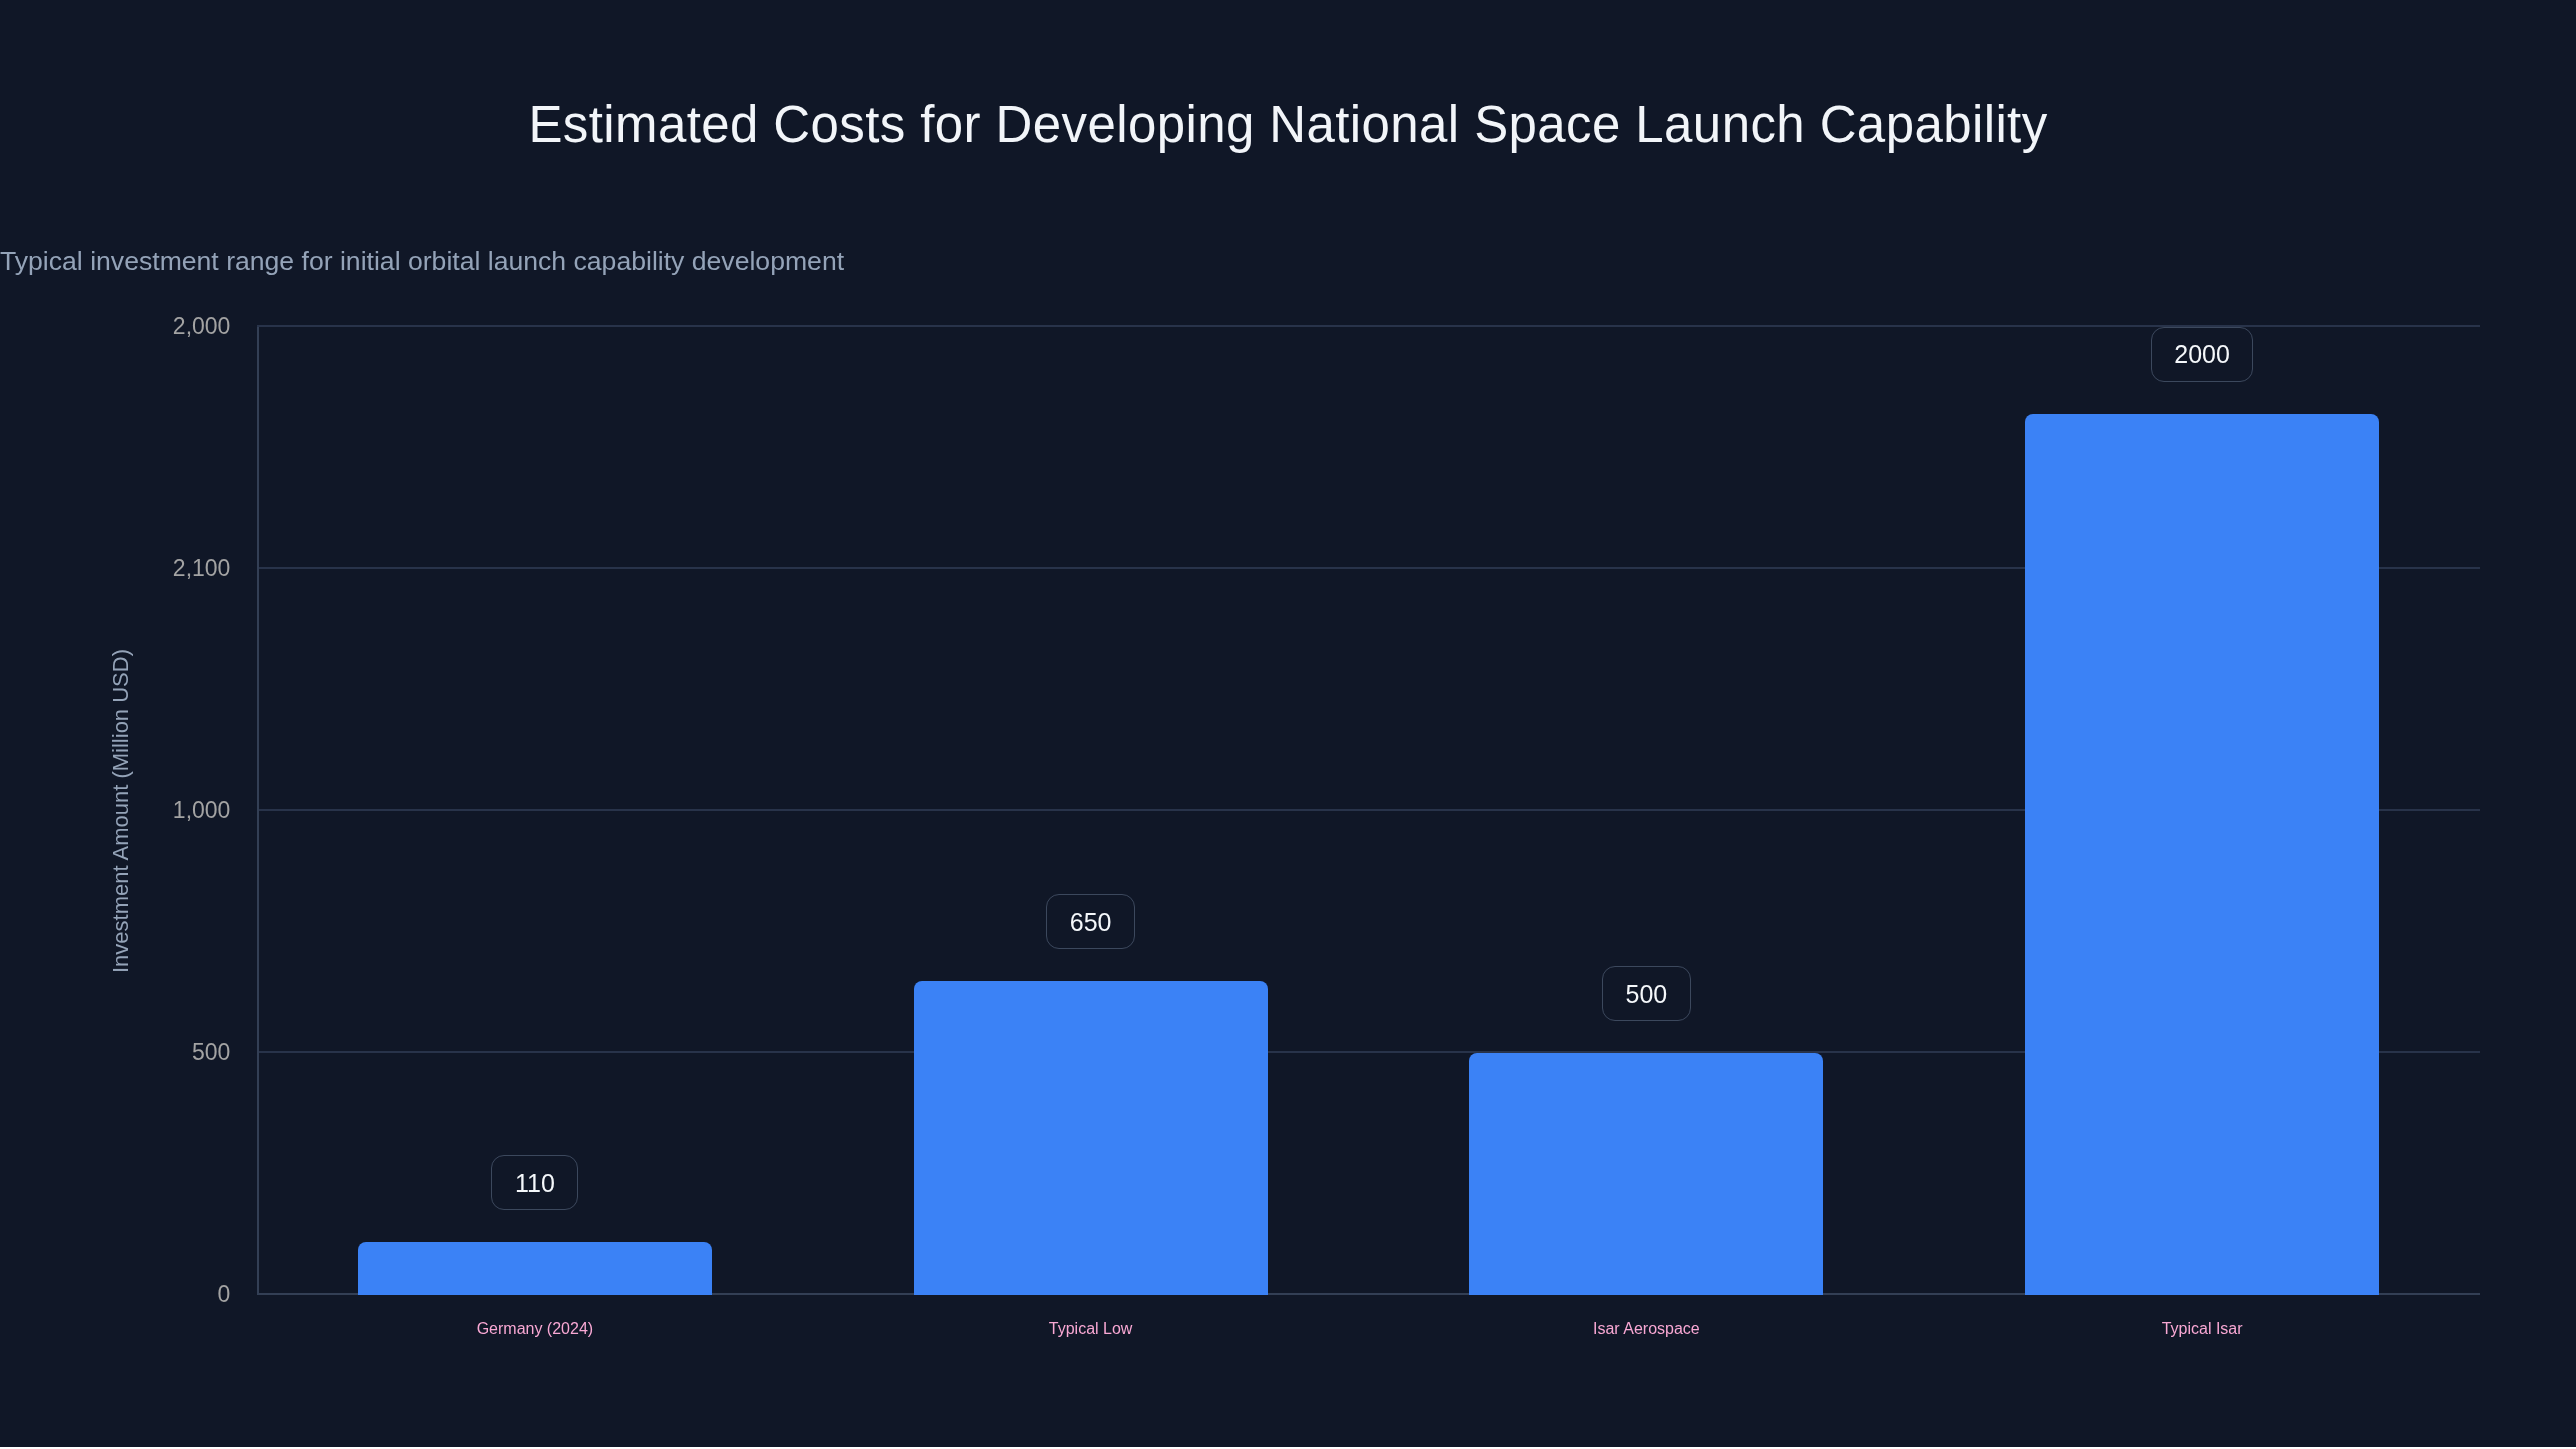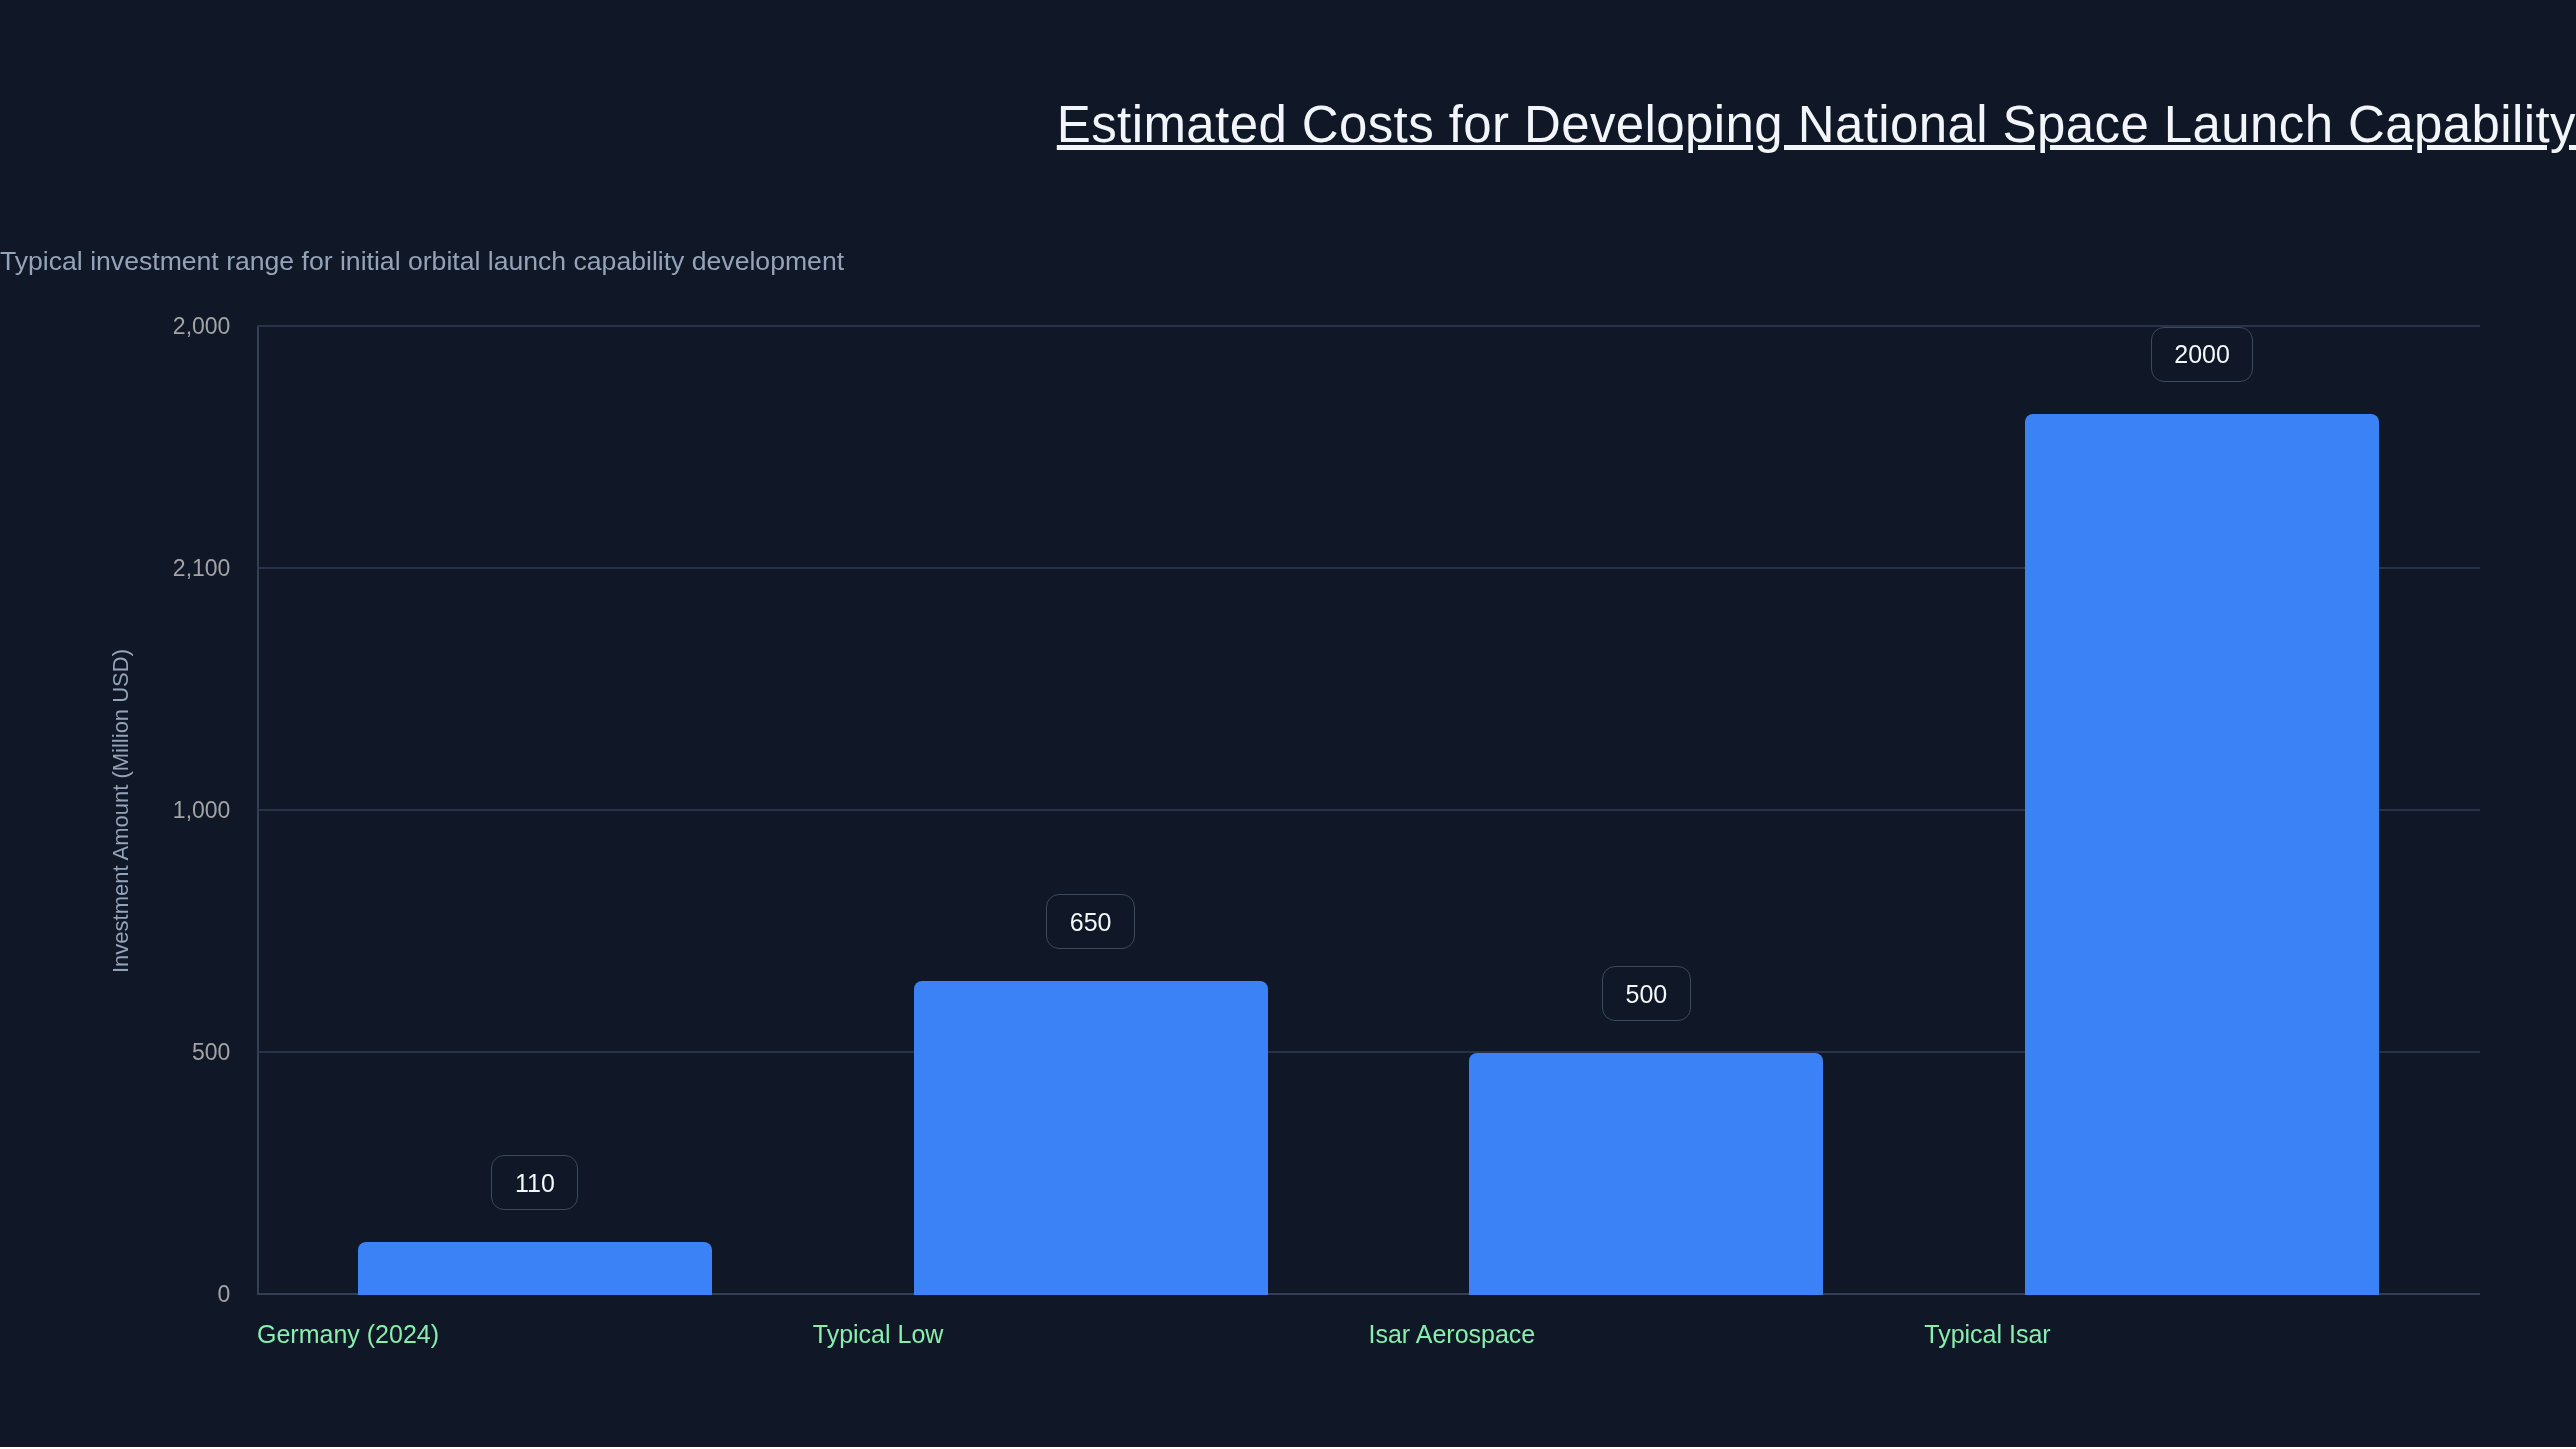--- a/index.html
+++ b/index.html
@@ -5,22 +5,22 @@
   html,body{margin:0;padding:0;}
   body{
     width:2576px;height:1449px;position:relative;overflow:hidden;
     background:#101727;
     font-family:"Liberation Sans", sans-serif;
   }
   .chart-card{position:absolute;inset:0;}
 
   .chart-title{
     position:absolute;left:0;top:95px;width:100%;
-    text-align:right;font-size:51px;font-weight:500;
-    color:#f2f5f9;letter-spacing:0.4px;text-decoration:underline;
+    text-align:center;font-size:51px;font-weight:500;
+    color:#f2f5f9;letter-spacing:0.4px;
   }
   .chart-subtitle{
     position:absolute;left:0;top:246px;width:100%;
     text-align:left;font-size:26.6px;font-weight:400;
     color:#94a3b8;
   }
   .y-axis-title{
     position:absolute;left:121px;top:811px;
     transform:translate(-50%,-50%) rotate(-90deg);
     white-space:nowrap;font-size:22px;color:#94a3b8;
@@ -60,22 +60,22 @@
     padding:11.3px 22.5px;
     font-size:25px;color:#f5f8fb;line-height:1.2;
     background:transparent;white-space:nowrap;
   }
 
   .category-labels{
     position:absolute;left:257px;top:1320px;width:2223px;
     display:flex;
   }
   .category-label{
-    flex:1;
-    font-size:25px;color:#86efac;white-space:nowrap;
+    flex:1;text-align:center;
+    font-size:16px;color:#f9a8d4;white-space:nowrap;
   }
 
   .bottom-strip{
     position:absolute;left:0;right:0;bottom:0;height:2.4px;background:#ffffff;
   }
 </style>
 </head>
 <body>
 
 <div class="chart-card">

